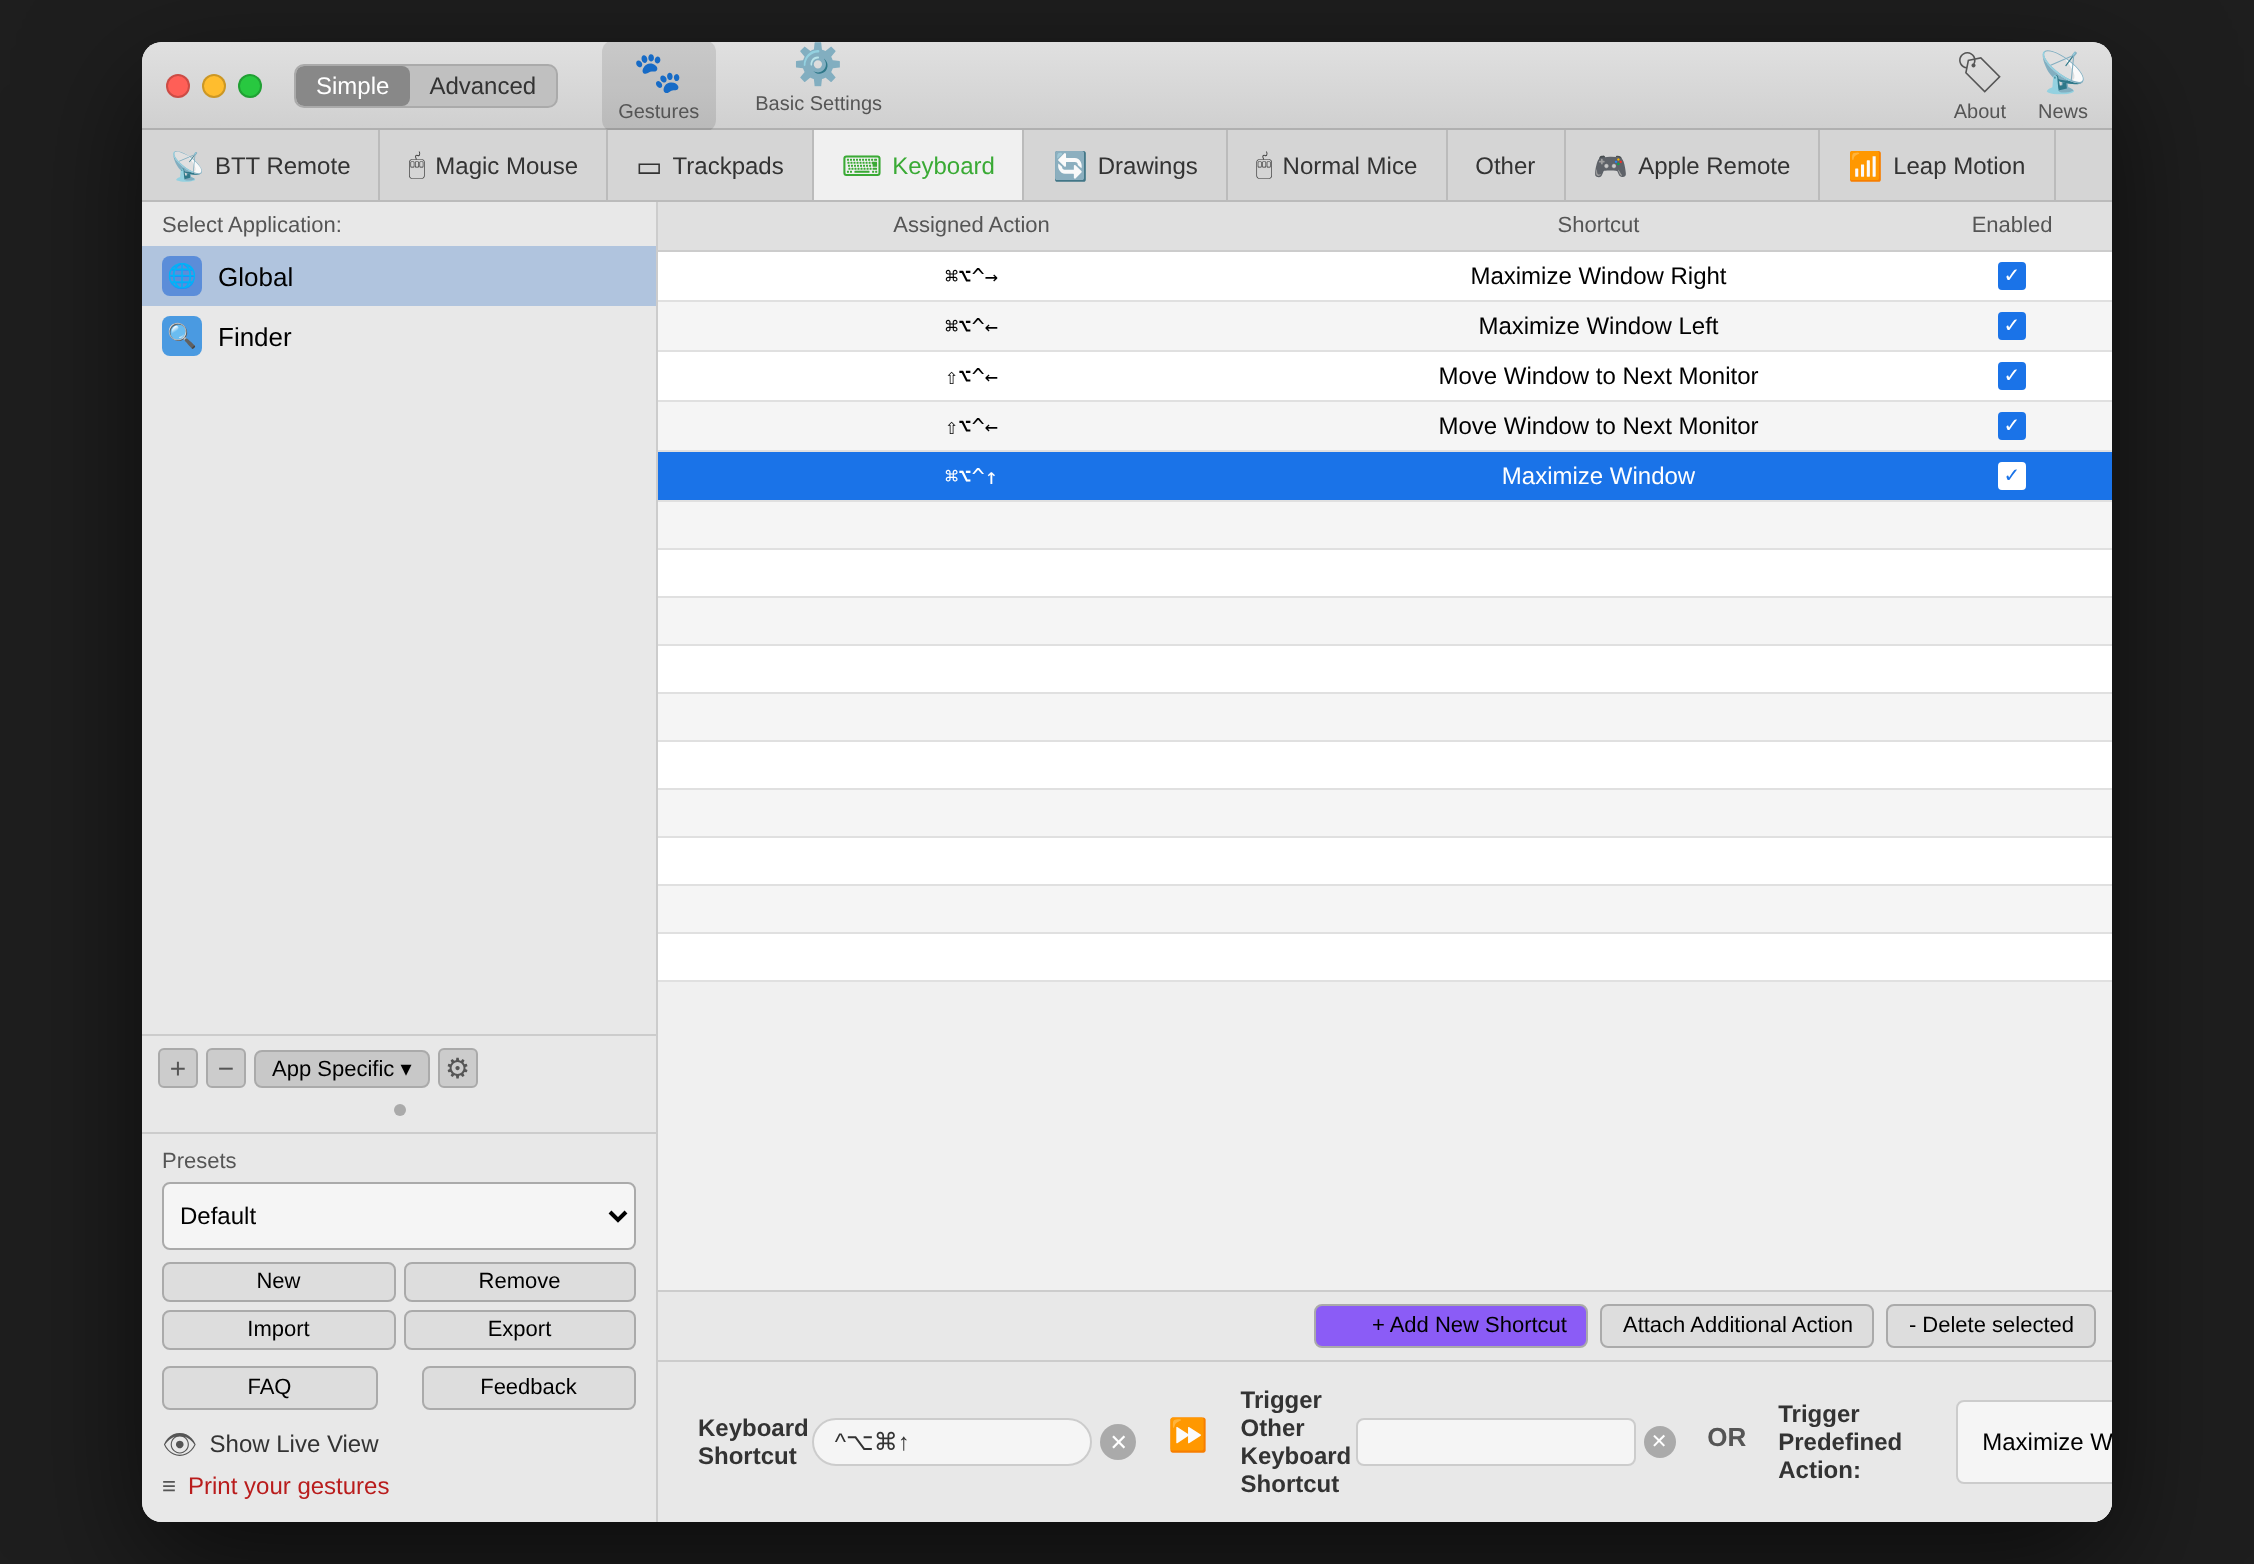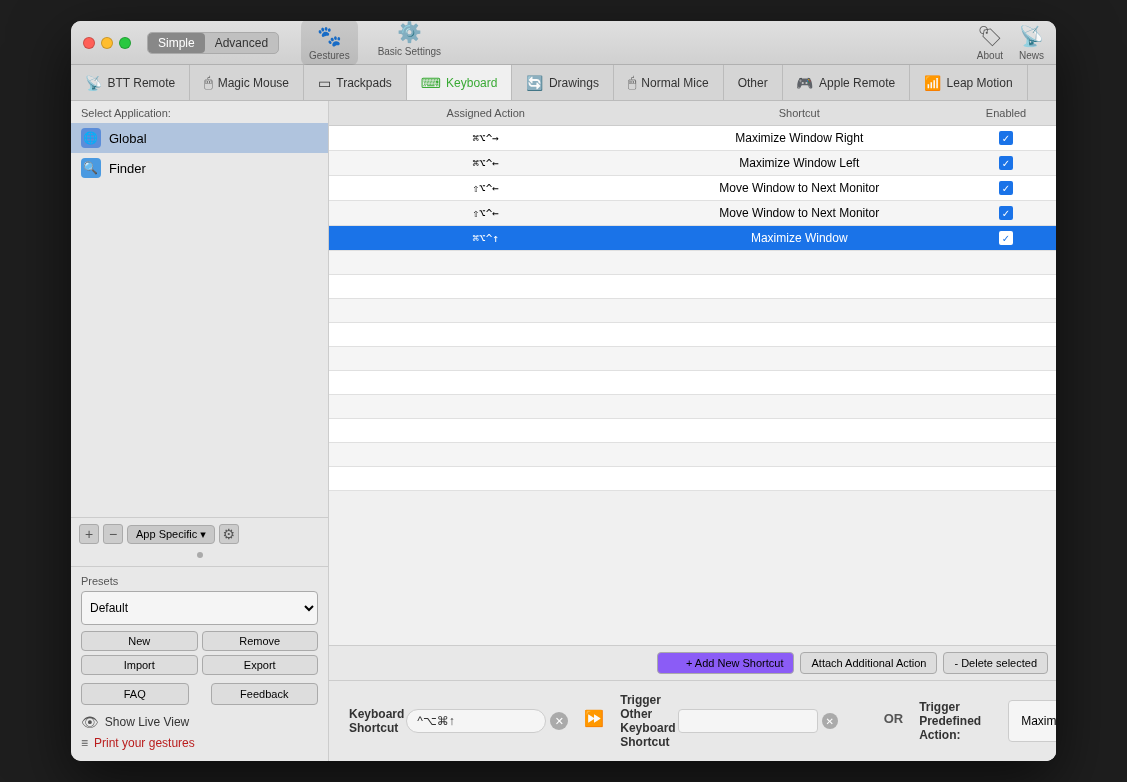--- a/index.html
+++ b/index.html
@@ -758,21 +758,21 @@
           </div>
 
           <div class="config-section">
             <span class="config-label">Trigger Other Keyboard Shortcut</span>
             <div class="trigger-input-wrap">
               <input class="trigger-other-input" type="text" style="">
               <button class="clear-small">✕</button>
             </div>
           </div>
 
-          <div style="display:flex;align-items:center;padding-bottom:6px;margin-left:30px;">
+          <div style="display:flex;align-items:center;padding-bottom:6px;">
             <span class="or-label">OR</span>
           </div>
 
           <div class="config-section">
             <span class="config-label">Trigger Predefined Action:</span>
             <select class="trigger-select">
               <option>Maximize Window</option>
             </select>
           </div>
         </div>

